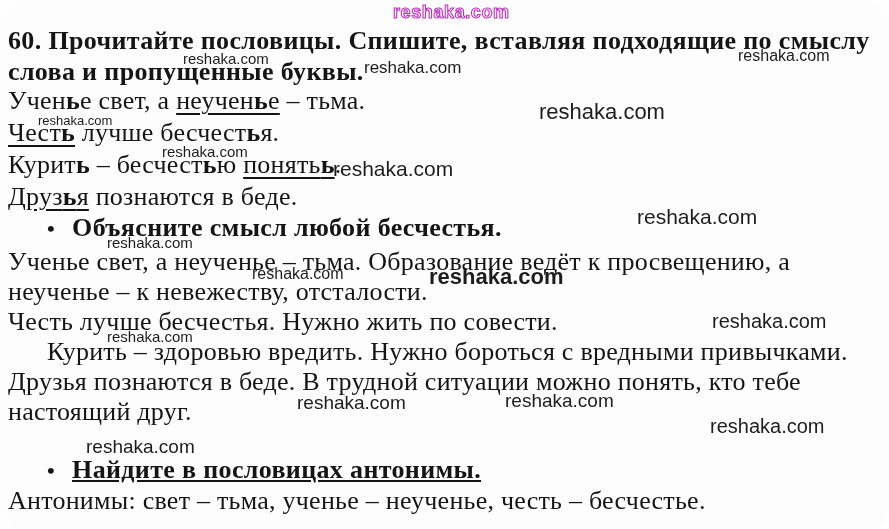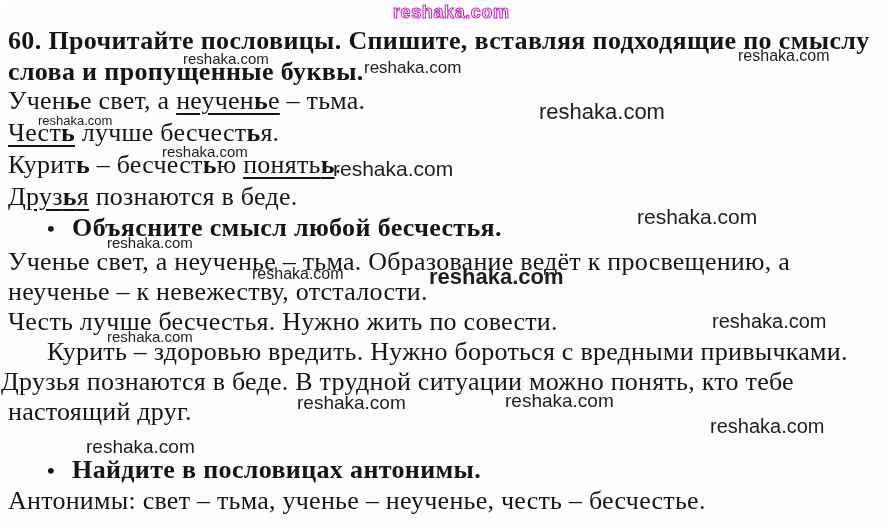--- a/index.html
+++ b/index.html
@@ -76,18 +76,18 @@
       <div class="line h" style="left: 8px; top: 58px;"><span>слова и пропущенные буквы.</span></div>
       <div class="line" style="left: 8px; top: 87px;"><span>Учен</span><span class="b">ь</span><span>е свет, а </span><span class="u"><span>неучен</span><span class="b">ь</span><span>е</span></span><span> – тьма.</span></div>
       <div class="line" style="left: 8px; top: 119px;"><span class="u"><span>Чест</span><span class="b">ь</span></span><span> лучше бесчест</span><span class="b">ь</span><span>я.</span></div>
       <div class="line" style="left: 8px; top: 151px;"><span>Курит</span><span class="b">ь</span><span> – бесчест</span><span class="b">ь</span><span>ю </span><span class="u"><span>понять</span><span class="b">ь</span></span><span>.</span></div>
       <div class="line" style="left: 8px; top: 183px;"><span class="u"><span>Друз</span><span class="b">ь</span><span>я</span></span><span> познаются в беде.</span></div>
       <div class="line h" style="left: 47px; top: 214px;"><span class="bullet">•</span><span>Объясните смысл любой бесчестья.</span></div>
       <div class="line" style="left: 8px; top: 248px;"><span>Ученье свет, а неученье – тьма. Образование ведёт к просвещению, а</span></div>
       <div class="line" style="left: 8px; top: 278px;"><span>неученье – к невежеству, отсталости.</span></div>
       <div class="line" style="left: 8px; top: 308px;"><span>Честь лучше бесчестья. Нужно жить по совести.</span></div>
       <div class="line" style="left: 8px; top: 338px; margin-left: 39px;"><span>Курить – здоровью вредить. Нужно бороться с вредными привычками.</span></div>
-      <div class="line" style="left: 1px; top: 368px;"><span>Друзья познаются в беде. В трудной ситуации можно понять, кто тебе</span></div>
+      <div class="line" style="left: 8px; top: 368px;"><span>Друзья познаются в беде. В трудной ситуации можно понять, кто тебе</span></div>
       <div class="line" style="left: 8px; top: 398px;"><span>настоящий друг.</span></div>
-      <div class="line h" style="left: 47px; top: 456px;"><span class="bullet">•</span><span>Найдите в пословицах антонимы.</span></div>
+      <div class="line h" style="left: 47px; top: 456px; text-decoration: underline;"><span class="bullet">•</span><span>Найдите в пословицах антонимы.</span></div>
       <div class="line" style="left: 8px; top: 487px;"><span>Антонимы: свет – тьма, ученье – неученье, честь – бесчестье.</span></div>
     </div>
 </div>
 
 </body></html>

